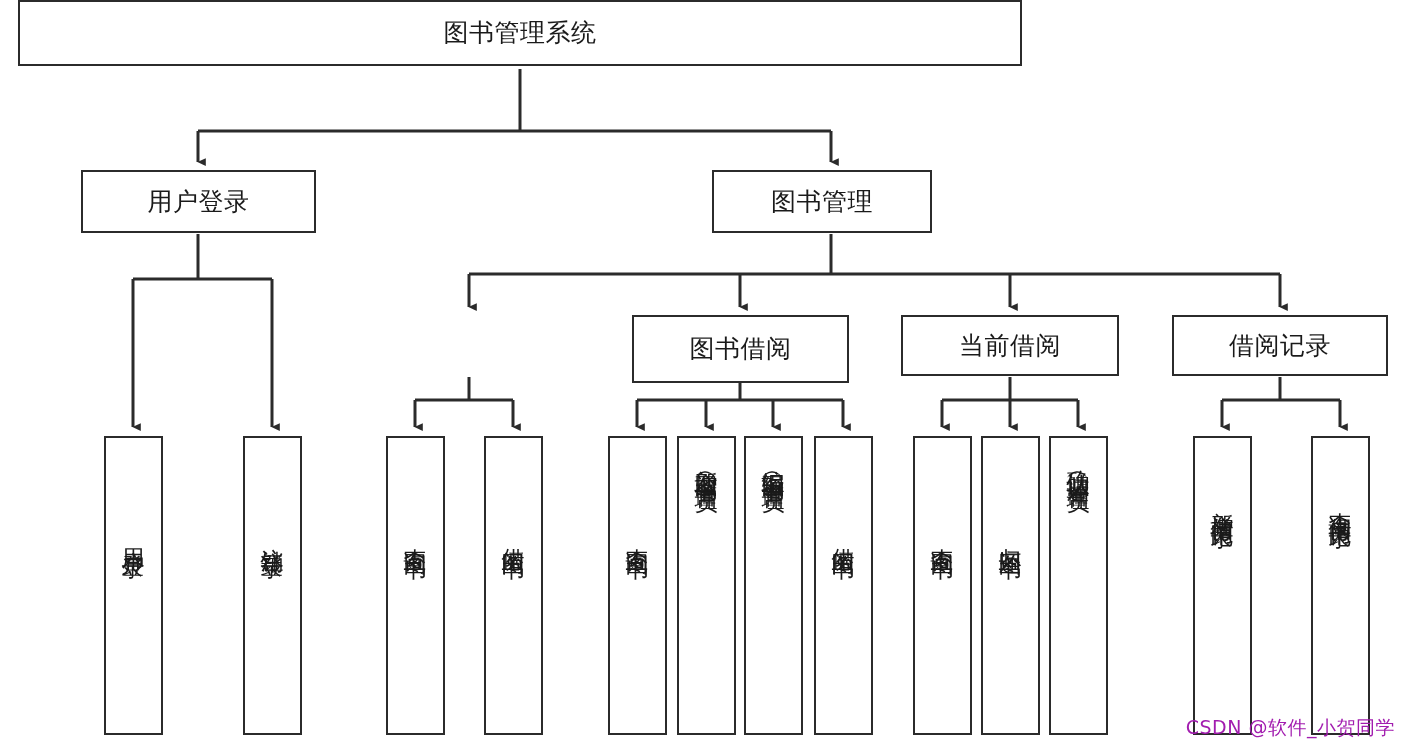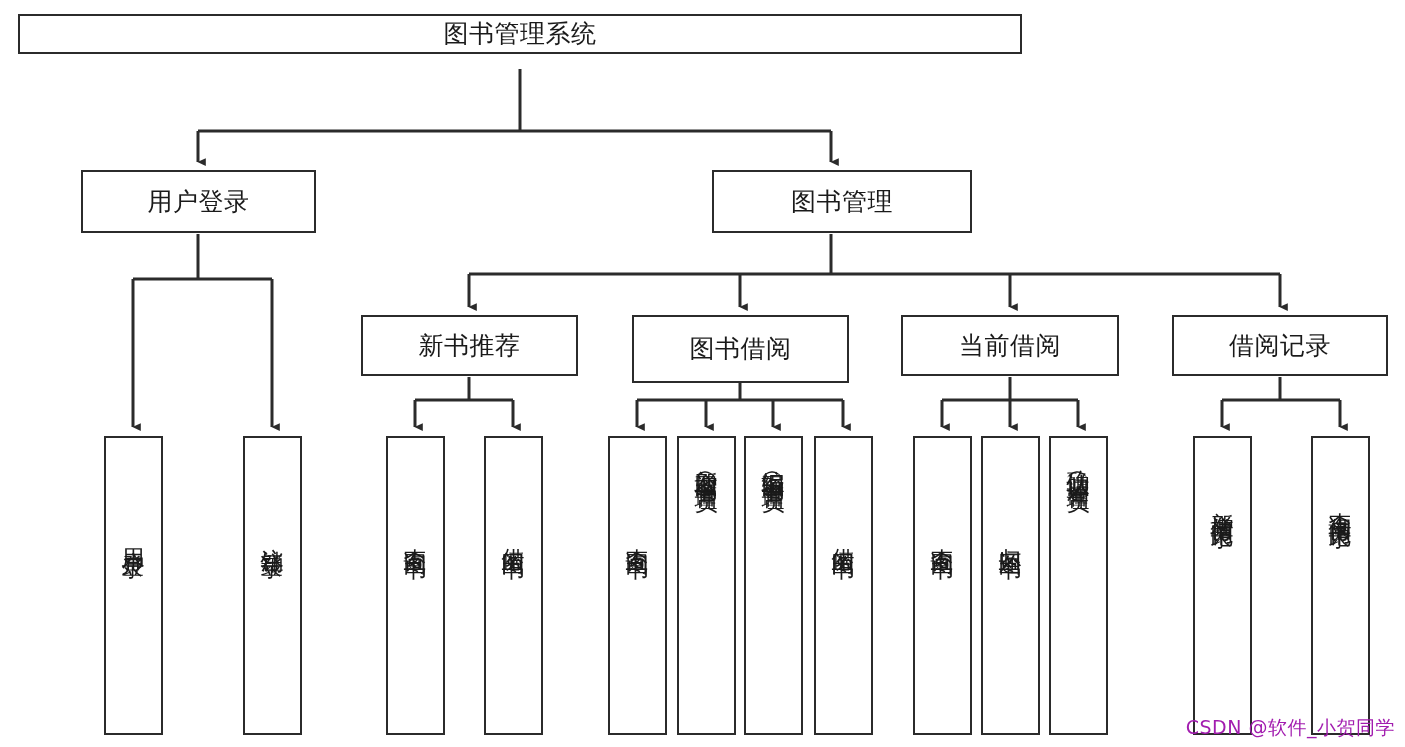--- a/index.html
+++ b/index.html
@@ -129,34 +129,31 @@
       <path d="M1010,400 L1010,427" marker-end="url(#arrowhead)"></path>
       <path d="M1078,400 L1078,427" marker-end="url(#arrowhead)"></path>
 
       <path d="M1280,377 L1280,400"></path>
       <path d="M1222,400 L1340,400"></path>
       <path d="M1222,400 L1222,427" marker-end="url(#arrowhead)"></path>
       <path d="M1340,400 L1340,427" marker-end="url(#arrowhead)"></path>
     </g>
   </svg>
 
-  <div class="node root horiz" style="left:18px; top:14px; width:1004px; height:40px;">
+  <div class="node root horiz" style="left:18px; top:0; width:1004px; height:66px;">
     <span class="node-label">图书管理系统</span>
   </div>
 
   <div class="node horiz" style="left:81px; top:170px; width:235px; height:63px;">
     <span class="node-label">用户登录</span>
   </div>
-  <div class="node horiz" style="left:712px; top:170px; width:260px; height:63px;">
+  <div class="node horiz" style="left:712px; top:170px; width:220px; height:63px;">
     <span class="node-label">图书管理</span>
   </div>
 
-  <div class="node horiz" style="left:361px; top:315px; width:217px; height:61px;">
-    <span class="node-label">新书推荐</span>
-  </div>
   <div class="node horiz" style="left:632px; top:315px; width:217px; height:68px;">
     <span class="node-label">图书借阅</span>
   </div>
   <div class="node horiz" style="left:901px; top:315px; width:218px; height:61px;">
     <span class="node-label">当前借阅</span>
   </div>
   <div class="node horiz" style="left:1172px; top:315px; width:216px; height:61px;">
     <span class="node-label">借阅记录</span>
   </div>
 

